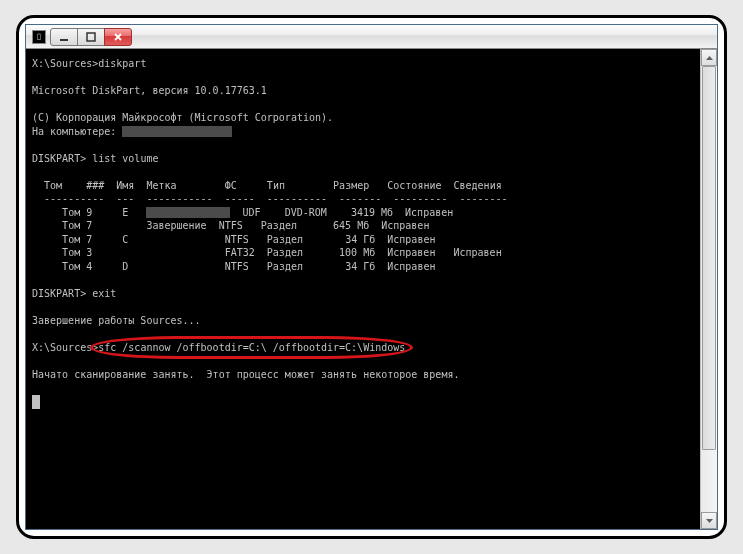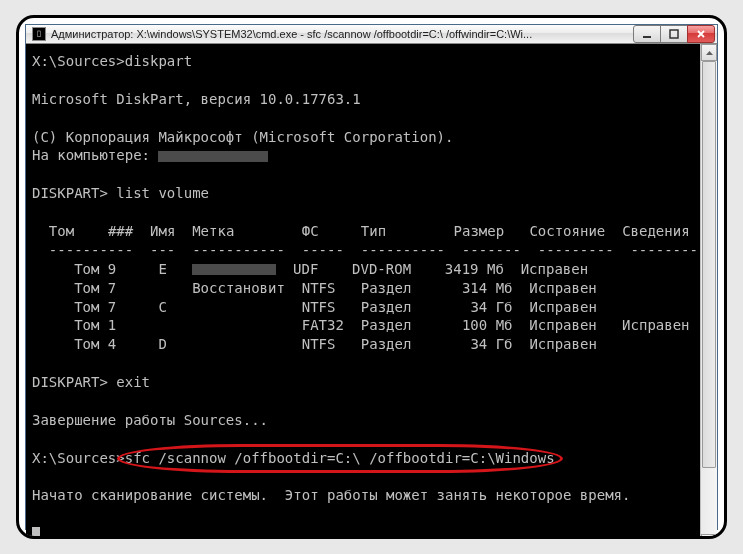--- a/index.html
+++ b/index.html
@@ -77,21 +77,21 @@
 .win-btn svg { display: block; }
 .console-area {
   flex: 1;
   display: flex;
   background: #000;
 }
 .console {
   flex: 1;
   background: #000;
   color: #c0c0c0;
-  font-size: 14px;
+  font-size: 10px;
   line-height: 1.35;
   padding: 8px 6px;
   white-space: pre;
   overflow: hidden;
   font-family: 'Consolas', 'Lucida Console', monospace;
 }
 .scrollbar {
   width: 17px;
   background: linear-gradient(to right, #eaeaea, #f5f5f5);
   border-left: 1px solid #bfbfbf;
@@ -140,21 +140,20 @@
 }
 </style>
 </head>
 <body>
 
 <div class="frame">
   <div class="window">
 
     <div class="titlebar">
       <span class="title-icon">▯</span>
-      <span class="title-text">Администратор: X:\windows\SYSTEM32\cmd.exe - sfc  /scannow /offbootdir=C:\ /offwindir=C:\Wi...</span>
       <div class="win-btns">
         <div class="win-btn min">
           <svg width="10" height="10">
               <rect x="1" y="7" width="8" height="2" fill="#333"></rect>
             </svg>
         </div>
         <div class="win-btn">
           <svg width="10" height="10">
               <rect x="1" y="1" width="8" height="8" fill="none" stroke="#333" stroke-width="1.5"></rect>
             </svg>
@@ -173,32 +172,32 @@
 <span>Microsoft DiskPart, версия 10.0.17763.1</span>
 
 <span>(C) Корпорация Майкрософт (Microsoft Corporation).</span>
 <span>На компьютере: </span><span class="redact" style="width:110px"></span>
 
 <span>DISKPART&gt; </span><span>list volume</span>
 
   <span>Том</span>    <span>###</span>  <span>Имя</span>  <span>Метка</span>        <span>ФС</span>     <span>Тип</span>        <span>Размер</span>   <span>Состояние</span>  <span>Сведения</span>
   ----------  ---  -----------  -----  ----------  -------  ---------  --------
      <span>Том 9</span>     <span>E</span>   <span class="redact" style="width:84px"></span>  <span>UDF</span>    <span>DVD-ROM</span>    <span>3419 Мб</span>  <span>Исправен</span>
-     <span>Том 7</span>         <span>Восстановит</span>  <span>NTFS</span>   <span>Раздел</span>      <span>314 Мб</span>  <span>Исправен</span>
+     <span>Том 7</span>         <span>Завершение</span>  <span>NTFS</span>   <span>Раздел</span>      <span>645 Мб</span>  <span>Исправен</span>
      <span>Том 7</span>     <span>C</span>                <span>NTFS</span>   <span>Раздел</span>       <span>34 Гб</span>  <span>Исправен</span>
-     <span>Том 1</span>                      <span>FAT32</span>  <span>Раздел</span>      <span>100 Мб</span>  <span>Исправен</span>   <span>Исправен</span>
+     <span>Том 3</span>                      <span>FAT32</span>  <span>Раздел</span>      <span>100 Мб</span>  <span>Исправен</span>   <span>Исправен</span>
      <span>Том 4</span>     <span>D</span>                <span>NTFS</span>   <span>Раздел</span>       <span>34 Гб</span>  <span>Исправен</span>
 
 <span>DISKPART&gt; </span><span>exit</span>
 
 <span>Завершение работы Sources...</span>
 
 <span>X:\Sources&gt;</span><span class="highlight-wrap"><span>sfc /scannow /offbootdir=C:\ /offbootdir=C:\Windows</span><span class="highlight-ring"></span></span>
 
-<span>Начато сканирование системы.  Этот работы может занять некоторое время.</span>
+<span>Начато сканирование занять.  Этот процесс может занять некоторое время.</span>
 
 <span class="cursor"></span></div>
 
       <div class="scrollbar">
         <div class="sb-btn">
           <svg width="7" height="4">
               <path d="M0 4 L3.5 0 L7 4 Z" fill="#606060"></path>
             </svg>
         </div>
         <div class="sb-track">

